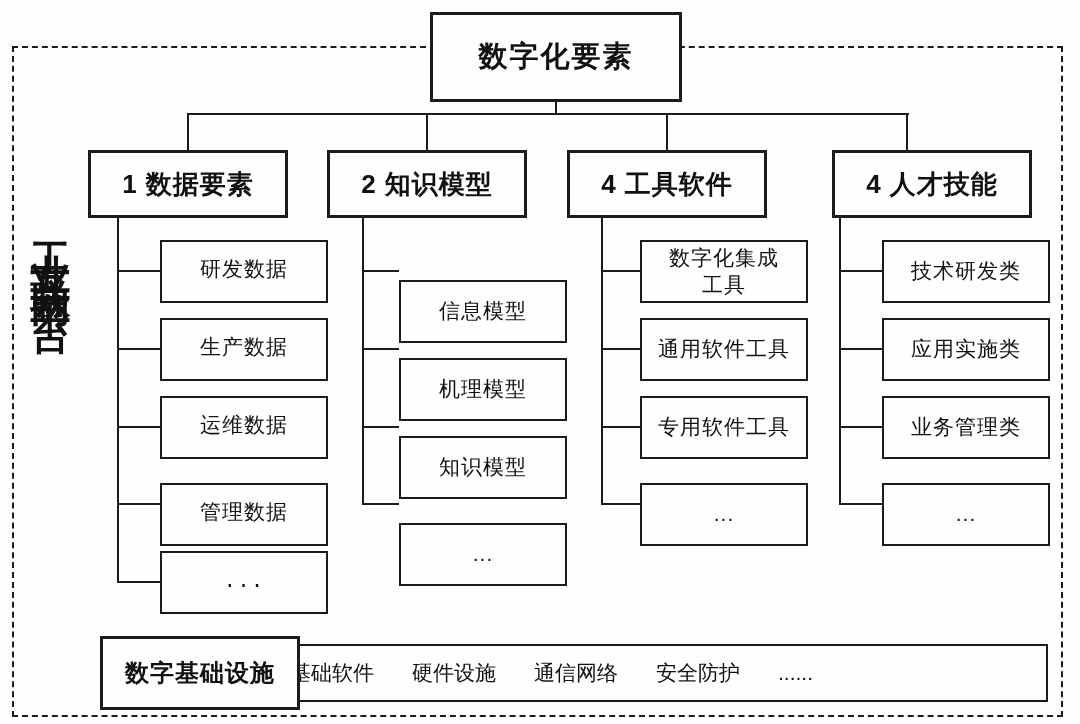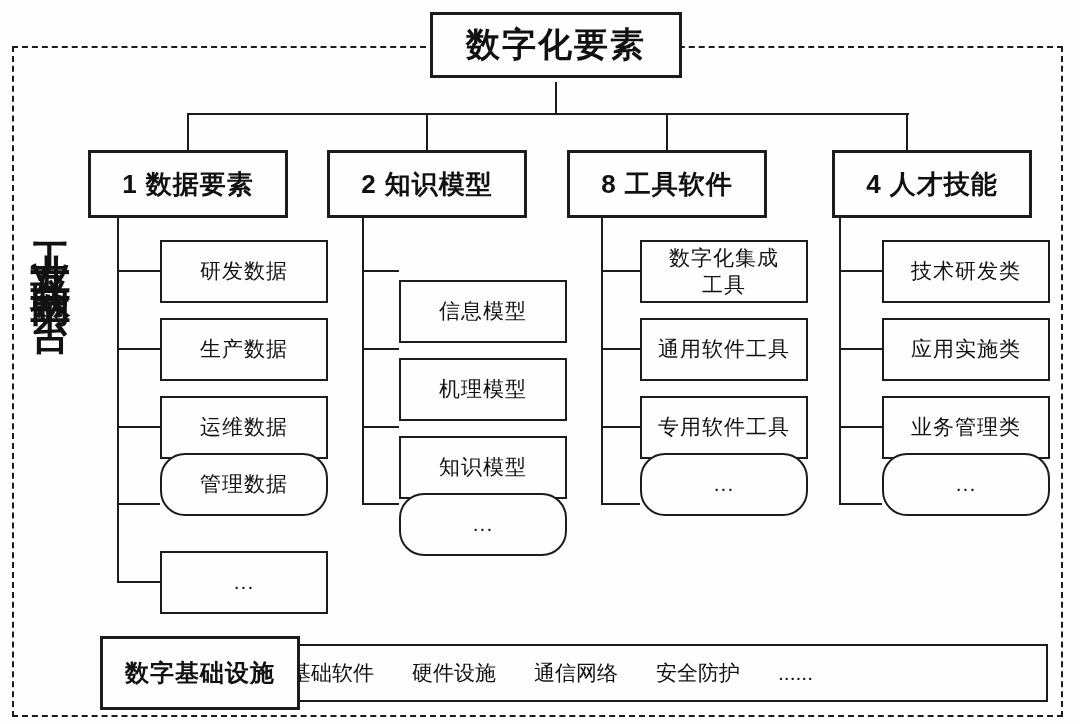--- a/index.html
+++ b/index.html
@@ -9,39 +9,39 @@
   }
   .dashed-frame{
     position:absolute;left:12px;top:46px;width:1051px;height:671px;
     border:2px dashed #1c1c1c;box-sizing:border-box;
   }
   .box{
     position:absolute;background:#fefefe;border:3px solid #1c1c1c;
     box-sizing:border-box;display:flex;align-items:center;justify-content:center;
     text-align:center;font-weight:600;letter-spacing:1px;
   }
-  .root-box{left:430px;top:12px;width:252px;height:66px;font-size:34px;letter-spacing:2px;}
+  .root-box{left:430px;top:12px;width:252px;height:90px;font-size:29px;letter-spacing:2px;}
   .branch-box{top:150px;width:200px;height:68px;font-size:26px;}
   .child-box{width:168px;height:63px;border-width:2px;font-size:21px;font-weight:500;white-space:pre-line;line-height:1.25;}
   .infra-box{left:100px;top:636px;width:200px;height:74px;font-size:24px;}
   .infra-bar{
     position:absolute;left:288px;top:644px;width:760px;height:58px;
     background:#fefefe;border:2px solid #1c1c1c;box-sizing:border-box;
     display:flex;align-items:center;justify-content:flex-start;gap:38px;
     font-size:21px;font-weight:500;
   }
   .line{position:absolute;background:#1c1c1c;}
   .platform-label{
     position:absolute;left:24px;top:210px;
     writing-mode:vertical-rl;text-orientation:upright;
     font-size:40px;font-weight:600;letter-spacing:12px;color:#111;
   }
   
-  .c1{left:160px;} .c2{left:399px;margin-top:40px;} .c3{left:640px;} .c4{left:882px;}
-  .r1{top:240px;} .r2{top:318px;} .r3{top:396px;} .r4{top:453px;border-radius:25px;} .r5{top:551px;}
+  .c1{left:160px;font-family:Liberation Mono, monospace;} .c2{left:399px;margin-top:40px;} .c3{left:640px;} .c4{left:882px;}
+  .r1{top:240px;} .r2{top:318px;} .r3{top:396px;} .r4{top:483px;} .r5{top:551px;}
 </style>
 </head>
 <body>
 
 <div id="stage">
 
   <div class="dashed-frame"></div>
 
   <div class="platform-label">工业互联网平台</div>
 
@@ -49,21 +49,21 @@
   <div class="line" style="left:187px;top:113px;width:722px;height:2px;"></div>
   <div class="line" style="left:187px;top:113px;width:2px;height:37px;"></div>
   <div class="line" style="left:426px;top:113px;width:2px;height:37px;"></div>
   <div class="line" style="left:666px;top:113px;width:2px;height:37px;"></div>
   <div class="line" style="left:906px;top:113px;width:2px;height:37px;"></div>
 
   <div class="box root-box">数字化要素</div>
 
   <div class="box branch-box" style="left:88px;">1 数据要素</div>
   <div class="box branch-box" style="left:327px;">2 知识模型</div>
-  <div class="box branch-box" style="left:567px;">8 工具软件</div>
+  <div class="box branch-box" style="left:567px;">4 工具软件</div>
   <div class="box branch-box" style="left:832px;">4 人才技能</div>
 
   <div class="line" style="left:117px;top:218px;width:2px;height:365px;"></div>
   <div class="line" style="left:117px;top:270px;width:43px;height:2px;"></div>
   <div class="line" style="left:117px;top:348px;width:43px;height:2px;"></div>
   <div class="line" style="left:117px;top:426px;width:43px;height:2px;"></div>
   <div class="line" style="left:117px;top:503px;width:43px;height:2px;"></div>
   <div class="line" style="left:117px;top:581px;width:43px;height:2px;"></div>
 
   <div class="line" style="left:362px;top:218px;width:2px;height:287px;"></div>

